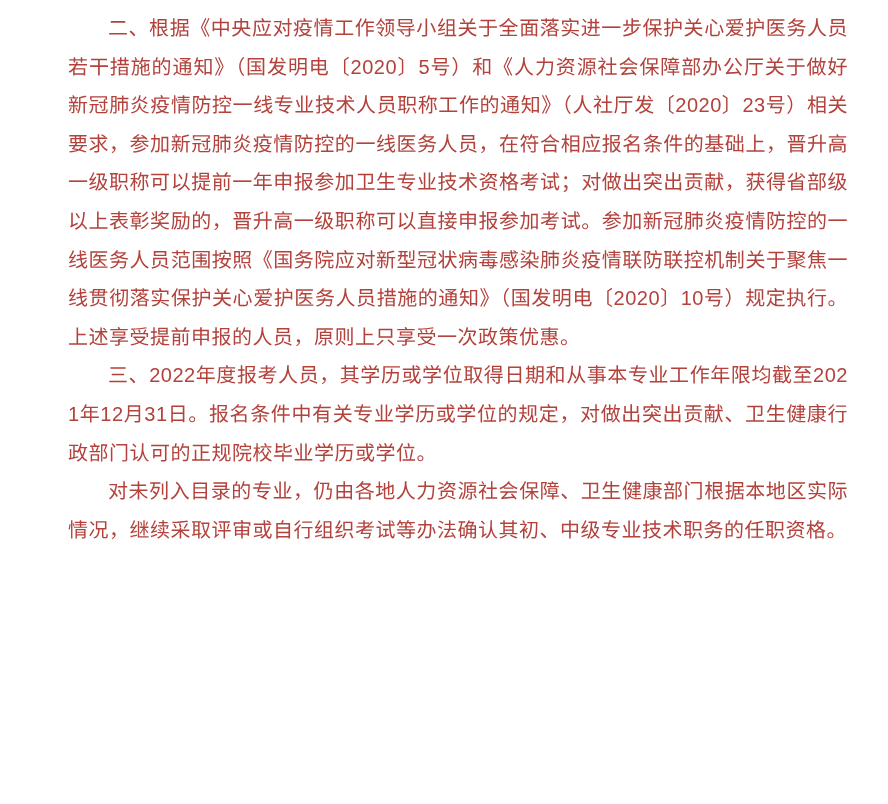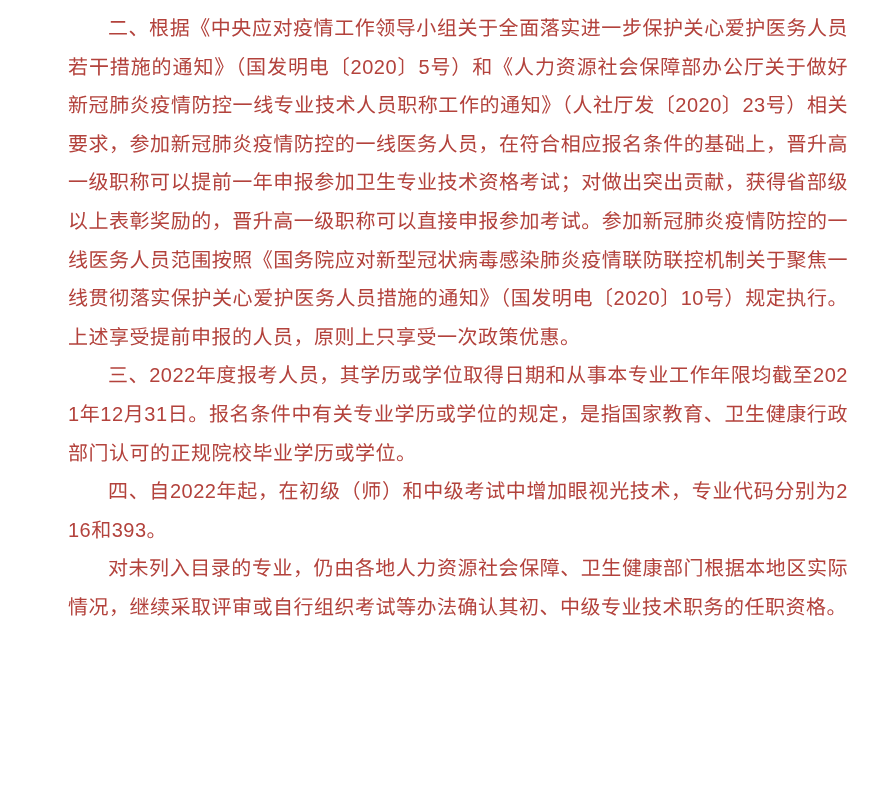--- a/index.html
+++ b/index.html
@@ -30,17 +30,16 @@
     padding: 0;
     text-indent: 2em;
     word-break: break-all;
   }
 </style>
 </head>
 <body style="background: rgb(255, 255, 255);">
 
 <div class="doc" style="color: rgb(179, 66, 60);">
   <p class="para">二、根据《中央应对疫情工作领导小组关于全面落实进一步保护关心爱护医务人员若干措施的通知》（国发明电〔2020〕5号）和《人力资源社会保障部办公厅关于做好新冠肺炎疫情防控一线专业技术人员职称工作的通知》（人社厅发〔2020〕23号）相关要求，参加新冠肺炎疫情防控的一线医务人员，在符合相应报名条件的基础上，晋升高一级职称可以提前一年申报参加卫生专业技术资格考试；对做出突出贡献，获得省部级以上表彰奖励的，晋升高一级职称可以直接申报参加考试。参加新冠肺炎疫情防控的一线医务人员范围按照《国务院应对新型冠状病毒感染肺炎疫情联防联控机制关于聚焦一线贯彻落实保护关心爱护医务人员措施的通知》（国发明电〔2020〕10号）规定执行。上述享受提前申报的人员，原则上只享受一次政策优惠。</p>
-  <p class="para">三、2022年度报考人员，其学历或学位取得日期和从事本专业工作年限均截至2021年12月31日。报名条件中有关专业学历或学位的规定，是指国家教育、卫生健康行政部门认可的正规院校毕业学历或学位。</p>
-  <p class="para">四、自2022年起，在初级（师）和中级考试中增加眼视光技术，专业代码分别为216和393。</p>
+  <p class="para">三、2022年度报考人员，其学历或学位取得日期和从事本专业工作年限均截至2021年12月31日。报名条件中有关专业学历或学位的规定，对做出突出贡献、卫生健康行政部门认可的正规院校毕业学历或学位。</p>
   <p class="para">对未列入目录的专业，仍由各地人力资源社会保障、卫生健康部门根据本地区实际情况，继续采取评审或自行组织考试等办法确认其初、中级专业技术职务的任职资格。</p>
 
 </div>
 
 </body></html>

